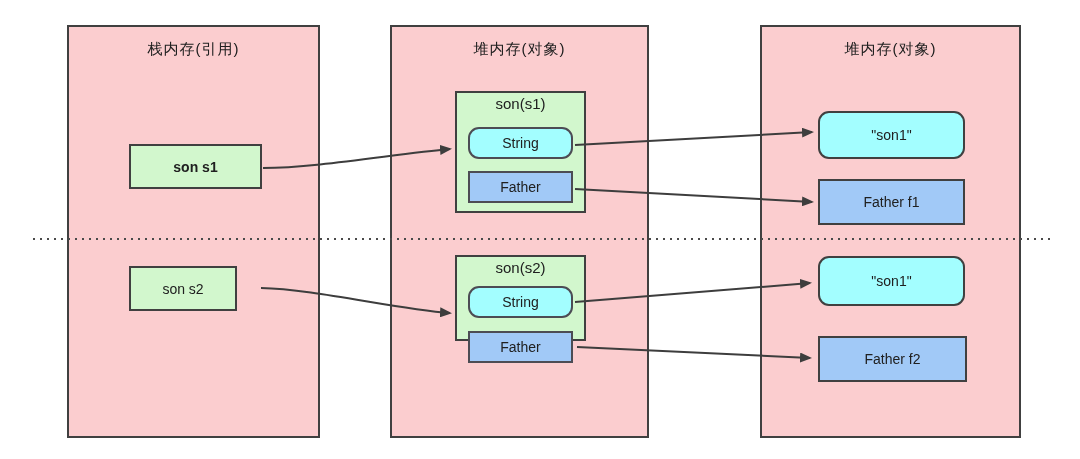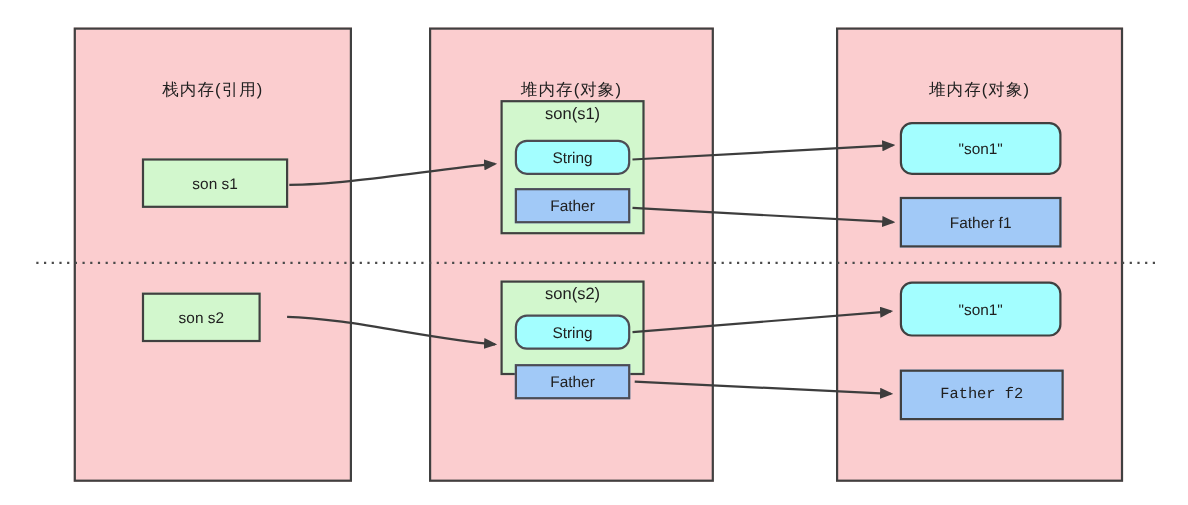--- a/index.html
+++ b/index.html
@@ -8,21 +8,21 @@
     font-family:"Liberation Sans","DejaVu Sans",sans-serif;
     color:var(--text,#202020); overflow:hidden;
   }
   .panel {
     position:absolute; box-sizing:border-box;
     background:var(--panel-fill,#fbcdcf);
     border:2px solid var(--border,#404040);
   }
   .panel-title {
     text-align:center; padding-top:13px; font-size:15px;
-    letter-spacing:1px; font-weight:500;margin-top:32px;
+    letter-spacing:1px; font-weight:500;
   }
   .box {
     position:absolute; box-sizing:border-box;
     border:2px solid var(--border,#404040);
     display:flex; align-items:center; justify-content:center;
     font-size:14px;
   }
   .green { background:var(--ref-fill,#d2f7cd); }
   .cyan  { background:var(--string-fill,#a3feff);border-radius:11px; }
   .blue  { background:var(--father-fill,#a1c9f7); }
@@ -41,21 +41,21 @@
   svg .arrow { fill:none; stroke:var(--arrow,#3d3d3d); stroke-width:2; }
   svg .dotted { stroke:#4a4a4a; stroke-width:2; stroke-dasharray:2 5; fill:none; }
 </style>
 </head>
 <body>
 
 <div class="canvas">
 
   <div class="panel" style="left:67px; top:25px; width:253px; height:413px;">
     <div class="panel-title">栈内存(引用)</div>
-    <div class="box green" style="left:60px; top:117px; width:133px; height:45px;">
+    <div class="box green" style="left:60px; top:117px; width:133px; height:45px;font-weight:bold;">
       <span>son s1</span>
     </div>
     <div class="box green" style="left:60px; top:239px; width:108px; height:45px;">
       <span>son s2</span>
     </div>
   </div>
 
   <div class="panel" style="left:390px; top:25px; width:259px; height:413px;">
     <div class="panel-title">堆内存(对象)</div>
 
@@ -84,21 +84,21 @@
     <div class="panel-title">堆内存(对象)</div>
     <div class="box cyan" style="left:56px; top:84px; width:147px; height:48px;">
       <span>"son1"</span>
     </div>
     <div class="box blue" style="left:56px; top:152px; width:147px; height:46px;">
       <span>Father f1</span>
     </div>
     <div class="box cyan" style="left:56px; top:229px; width:147px; height:50px;">
       <span>"son1"</span>
     </div>
-    <div class="box blue" style="left:56px; top:309px; width:149px; height:46px;font-family:Liberation Mono, monospace;">
+    <div class="box blue" style="left:56px; top:309px; width:149px; height:46px;">
       <span>Father f2</span>
     </div>
   </div>
 
   <svg class="arrows" width="1080" height="459" viewBox="0 0 1080 459">
     <defs>
       <marker id="ah" markerUnits="userSpaceOnUse" markerWidth="12" markerHeight="10" refX="10" refY="5" orient="auto">
         <path d="M0,0 L12,5 L0,10 Z" fill="#3d3d3d"></path>
       </marker>
     </defs>

